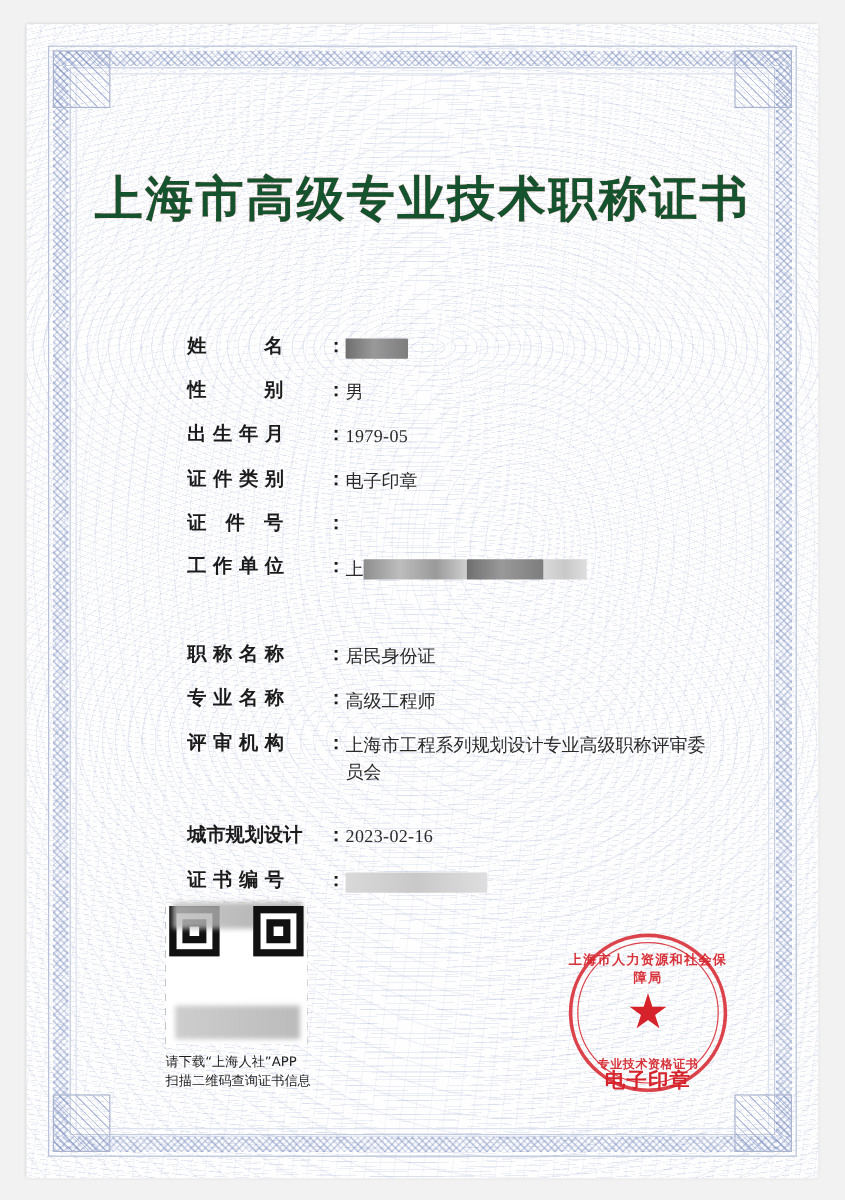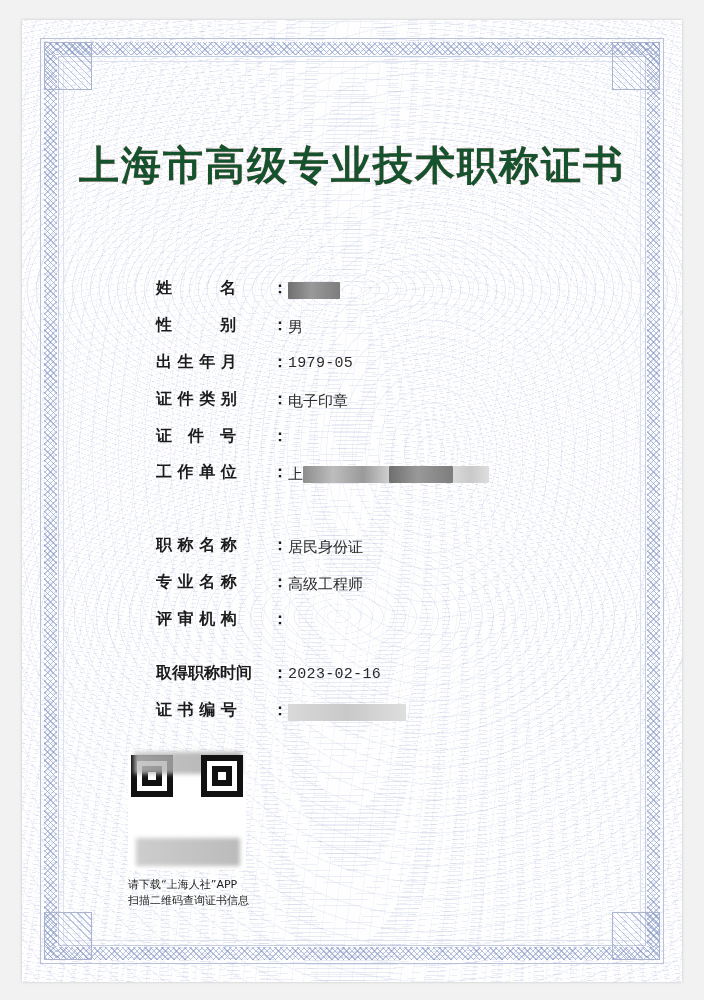--- a/index.html
+++ b/index.html
@@ -145,21 +145,21 @@
   .field-label .colon { margin-left: 2px; }
   .field-value {
     font-family: "DejaVu Sans", "Liberation Sans", sans-serif;
     font-size: 15px;
     color: #2a2a2a;
     padding-top: 1px;
     line-height: 22px;
     max-width: 330px;
   }
   .field-value.num {
-    font-family: Liberation Mono, monospace;
+    font-family: Liberation Serif, serif;
     font-size: 15px;
     letter-spacing: 0.3px;
   }
   .gap-block { height: 18px; }
 
   
   .redact {
     display: inline-block;
     vertical-align: middle;
     height: 17px;
@@ -170,21 +170,21 @@
   .redact.light {
     background: linear-gradient(90deg,#d9d9d9,#c9c9c9 50%,#dedede);
   }
   .redact.dark {
     background: linear-gradient(90deg,#6f6f6f,#999 45%,#7d7d7d);
   }
 
   
   .qr-wrap {
     position: absolute;
-    left: 106px;
+    left: 116px;
     top: 732px;
   }
   .qr {
     width: 118px;
     height: 118px;
     background-color: #fff;
     background-image:
       repeating-linear-gradient(0deg, #111 0 6px, #fff 6px 12px),
       repeating-linear-gradient(90deg, #111 0 6px, rgba(255,255,255,0) 6px 12px);
     background-blend-mode: screen;
@@ -370,27 +370,28 @@
           <span class="colon">：</span>
         </div>
       <div class="field-value">高级工程师</div>
     </div>
 
     <div class="field-row">
       <div class="field-label">
           <span class="lbl-text">评 审 机 构</span>
           <span class="colon">：</span>
         </div>
+      <div class="field-value">上海市工程系列规划设计专业高级职称评审委员会</div>
     </div>
 
     <div class="gap-block"></div>
 
     <div class="field-row">
       <div class="field-label">
-          <span class="lbl-text">取得职称时间</span>
+          <span class="lbl-text">城市规划设计</span>
           <span class="colon">：</span>
         </div>
       <div class="field-value num">2023-02-16</div>
     </div>
 
     <div class="field-row">
       <div class="field-label">
           <span class="lbl-text">证 书 编 号</span>
           <span class="colon">：</span>
         </div>
@@ -405,13 +406,23 @@
     <div class="qr">
       <div class="qr-blur"></div>
       <div class="qr-blur2"></div>
     </div>
     <div class="qr-caption">
       <div>请下载“上海人社”APP</div>
       <div>扫描二维码查询证书信息</div>
     </div>
   </div>
 
+  <div class="seal">
+    <div class="seal-ring"></div>
+    <div class="seal-ring inner"></div>
+    <div class="seal-arc-top">上海市人力资源和社会保障局</div>
+    <div class="seal-star">
+        <span>★</span>
+      </div>
+    <div class="seal-arc-bottom">专业技术资格证书</div>
+    <div class="seal-label">电子印章</div>
+  </div>
 </div>
 
 </body></html>

